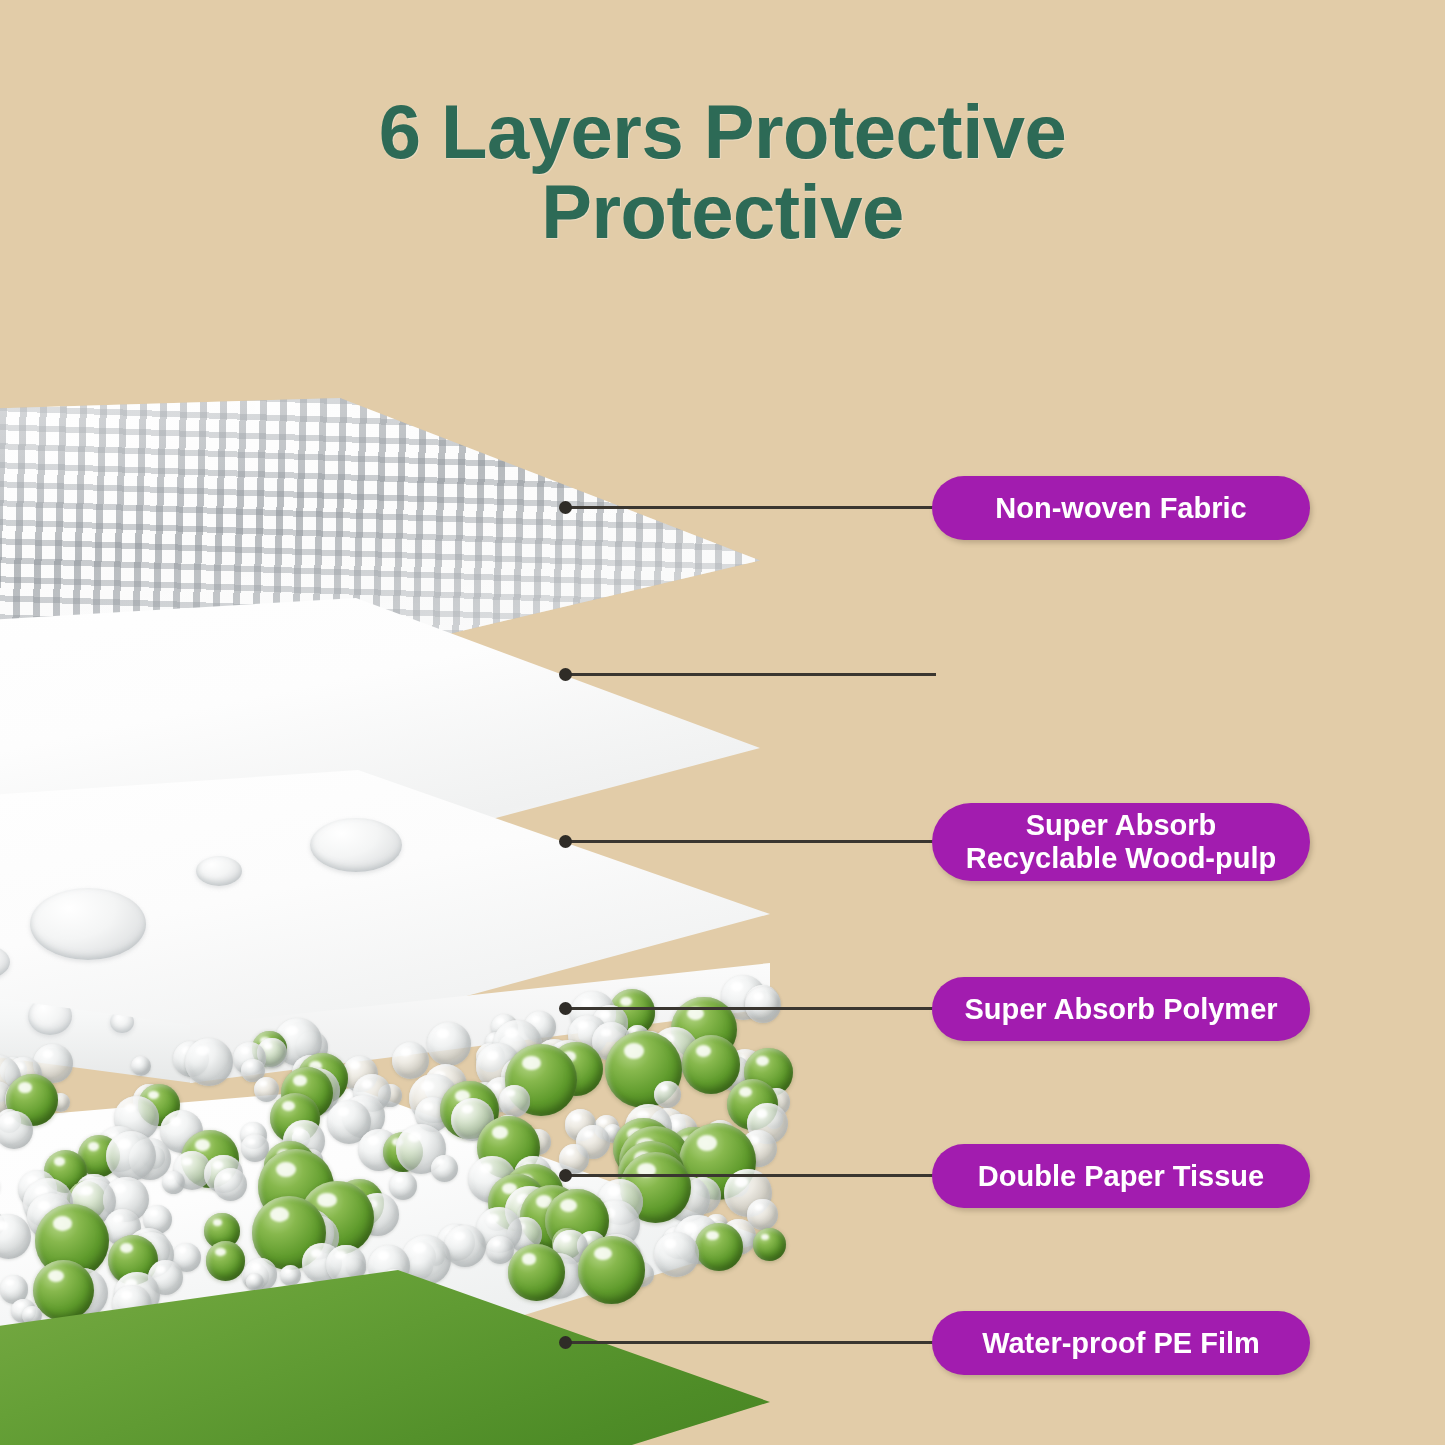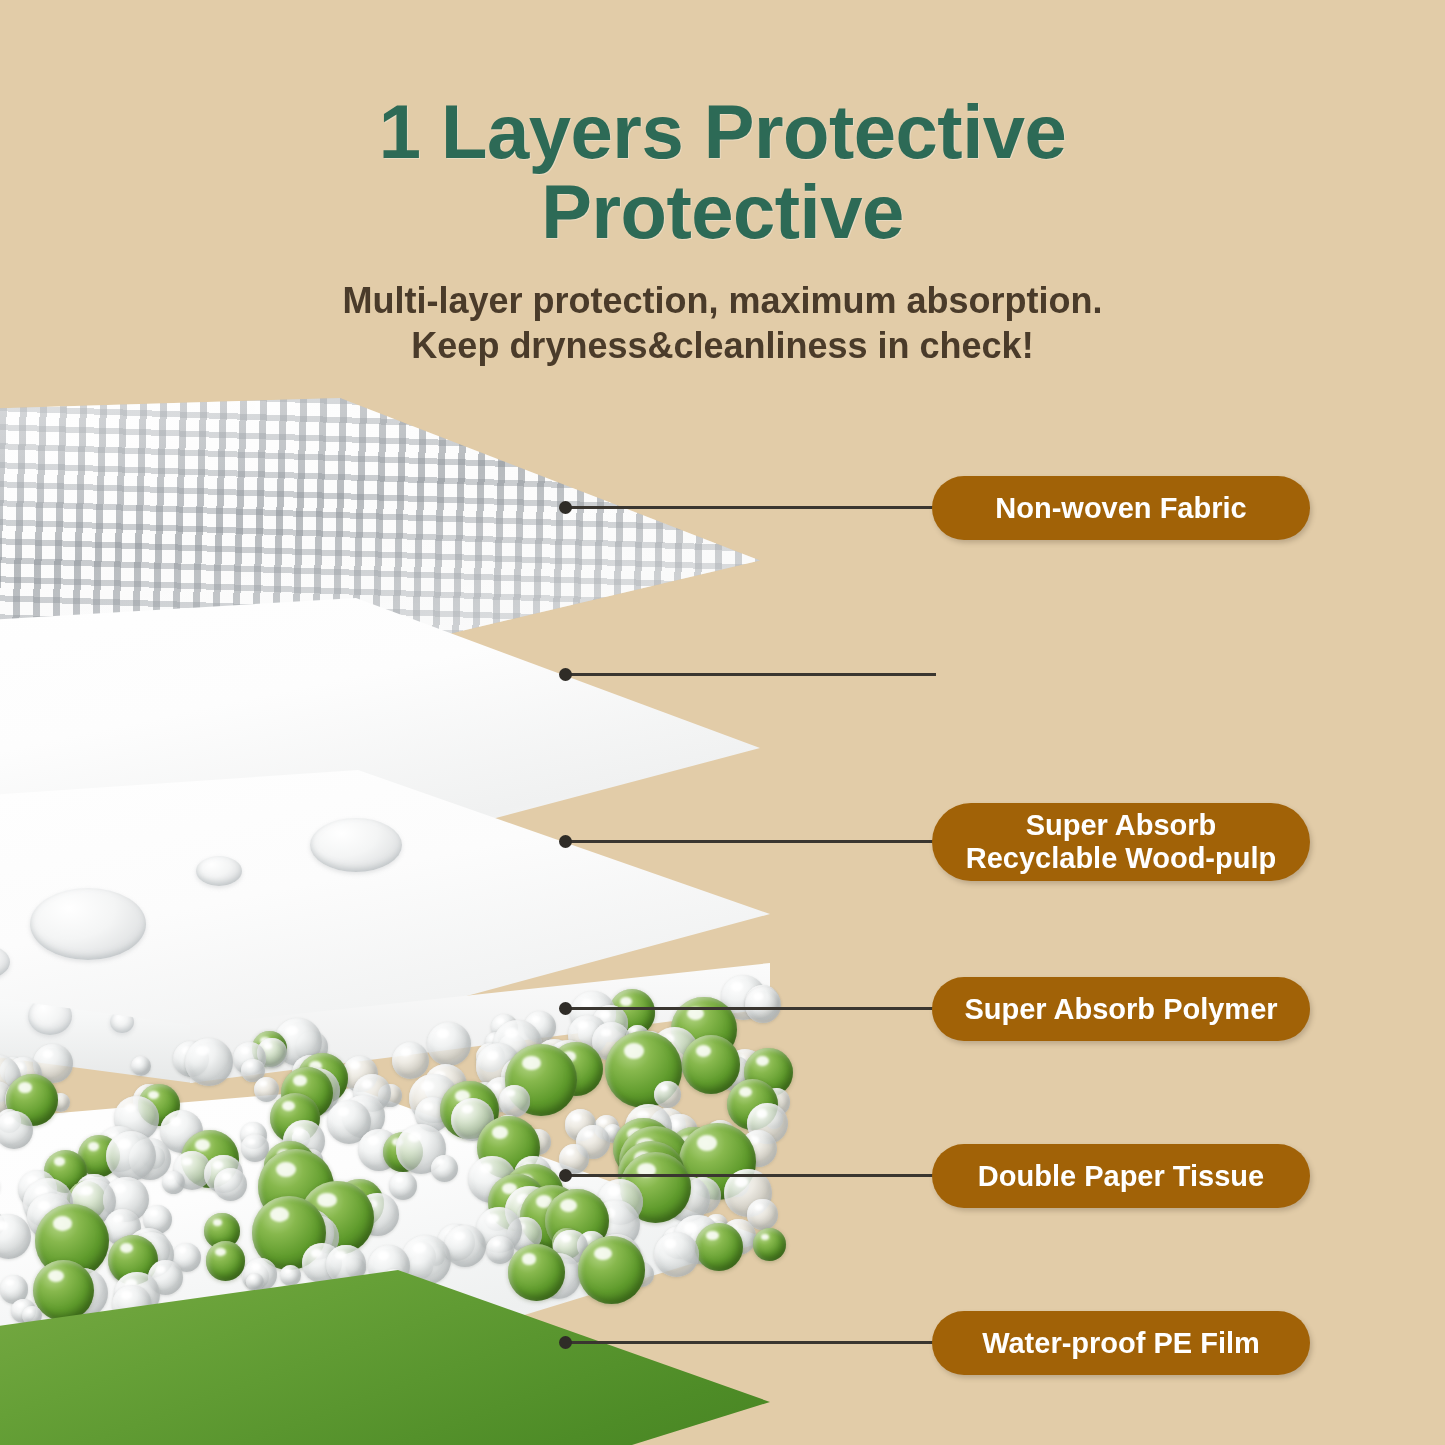--- a/index.html
+++ b/index.html
@@ -28,21 +28,21 @@
     color:#4a3b2a;
     font-size:36px;line-height:45px;
     font-weight:bold;
   }
   .subtitle .s2{display:block;}
 
   
   .pill{
     position:absolute;
     left:932px;width:378px;
-    background:#a16207;
+    background:#a21caf;
     border-radius:999px;
     box-shadow:2px 3px 5px rgba(80,65,45,.25);
     display:flex;align-items:center;justify-content:center;
     color:#ffffff;font-weight:bold;
     text-align:center;
     box-sizing:border-box;
     padding:9px 16px;
   }
   .pill.one{height:64px;font-size:29px;line-height:34px;}
   .pill.two{height:78px;font-size:29px;line-height:33px;}
@@ -149,27 +149,23 @@
   .bead .spec{position:absolute;left:24%;top:16%;width:26%;height:20%;border-radius:50%;
     background:rgba(255,255,255,.85);filter:blur(1.2px);}
 </style>
 </head>
 <body>
 
 <div id="stage">
 
   <div class="header">
     <h1 class="title">
-      <span>1 Layers Protective</span>
+      <span>6 Layers Protective</span>
       <span class="l2">Protective</span>
     </h1>
-    <p class="subtitle">
-      <span>Multi-layer protection, maximum absorption.</span>
-      <span class="s2">Keep dryness&amp;cleanliness in check!</span>
-    </p>
   </div>
 
   <div class="art">
 
     <div class="sheet plate" id="l1"></div>
     <div class="sheet plate" id="l1b"></div>
     <div class="sheet" id="l1edge"></div>
 
     <div class="sheet plate" id="l2"></div>
     <div class="sheet" id="l2edge"></div>

